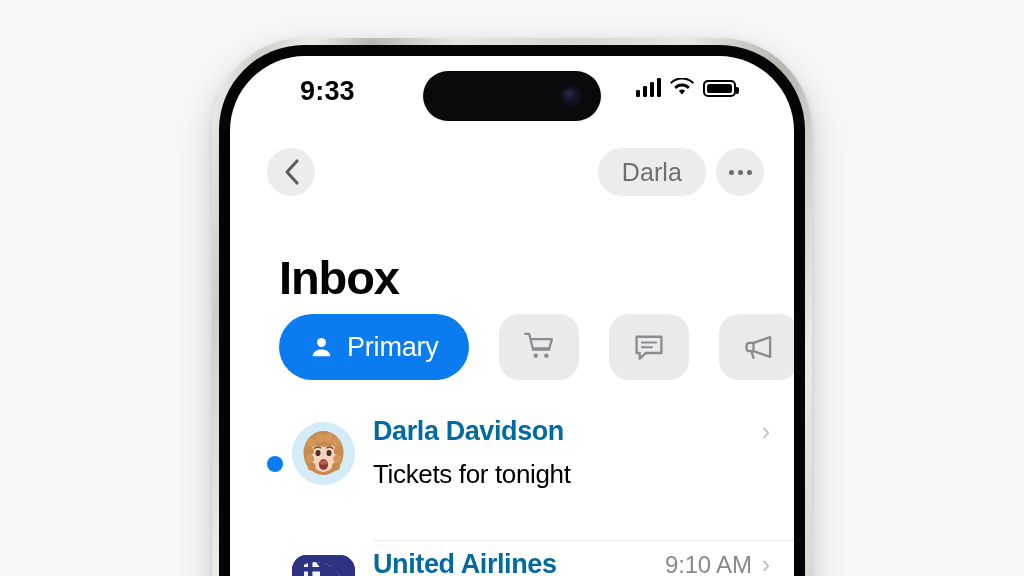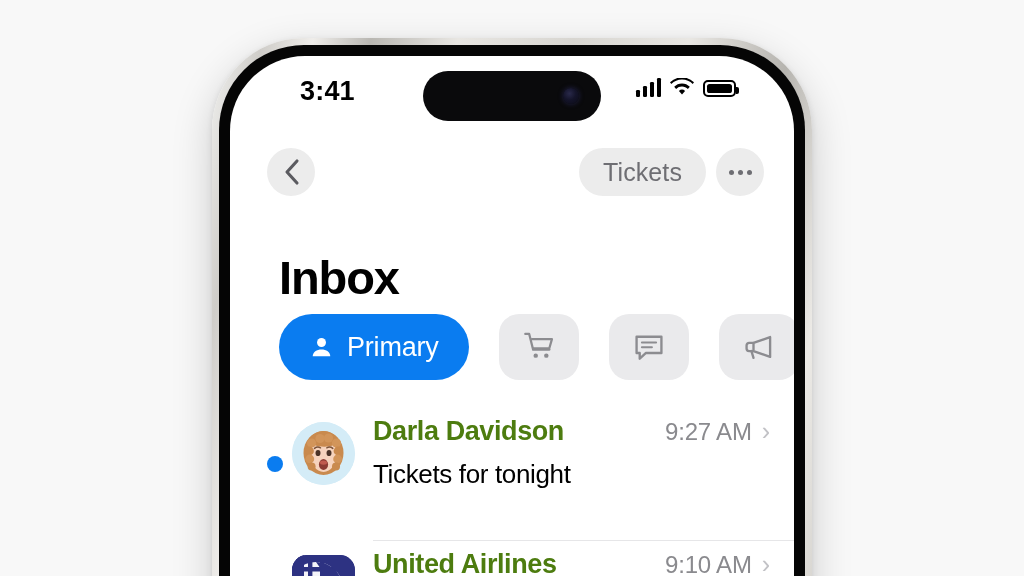--- a/index.html
+++ b/index.html
@@ -103,21 +103,21 @@
   .mailrow{ position:relative; height:133px; }
   .unread-dot{
     position:absolute; left:37px; top:48px;
     width:16px; height:16px; border-radius:50%; background:#0a7cf0;
   }
   .avatar{ position:absolute; left:62px; top:14px; width:63px; height:63px; }
   .avatar-memoji{ border-radius:50%; background:#d4ecf7; overflow:hidden; }
   .avatar-logo{ border-radius:15px; background:#2d3282; overflow:hidden; }
   .mailbody{ position:absolute; left:143px; right:24px; top:8px; }
   .mailhead{ display:flex; align-items:baseline; }
-  .sender{ font-size:27px; font-weight:700; color:#4d7c0f; letter-spacing:-.4px; flex:0 0 auto; }
+  .sender{ font-size:27px; font-weight:700; color:#0369a1; letter-spacing:-.4px; flex:0 0 auto; }
   .spacer{ flex:1 1 auto; }
   .time{ font-size:24px; color:#8a8a8e; letter-spacing:-.2px; }
   .chev{ margin-left:10px; color:#c2c2c6; font-size:25px; line-height:1; }
   .subjline{ display:flex; align-items:center; margin-top:12px; }
   .subject{ font-size:26px; color:#000; letter-spacing:-.35px; }
   .preview{
     margin-top:4px; font-size:25px; color:#9a9a9f; line-height:1.22;
     letter-spacing:-.3px;
   }
   .divider{
@@ -133,21 +133,21 @@
 
     <div class="side-btn btn-mute"></div>
     <div class="side-btn btn-volup"></div>
     <div class="side-btn btn-voldn"></div>
     <div class="side-btn btn-power"></div>
 
     <div class="phone-bezel">
       <div class="phone-screen">
 
         <div class="statusbar">
-          <div class="sb-time">3:41</div>
+          <div class="sb-time">9:33</div>
 
           <div class="dynamic-island">
             <div class="di-lens"></div>
           </div>
 
           <div class="sb-icons">
             <div class="bars">
               <i></i>
                 <i></i>
                 <i></i>
@@ -165,21 +165,21 @@
         </div>
 
         <div class="navbar">
           <div class="nav-circle nav-back">
             <svg width="17" height="28" viewBox="0 0 17 28">
               <path d="M14 3 L4 14 L14 25" stroke="#5b5b60" stroke-width="3.1" fill="none" stroke-linecap="round" stroke-linejoin="round"></path>
             </svg>
           </div>
 
           <div class="nav-select">
-            <span>Tickets</span>
+            <span>Darla</span>
           </div>
 
           <div class="nav-circle nav-more">
             <div class="dots">
               <span></span>
                 <span></span>
                 <span></span>
             </div>
           </div>
         </div>
@@ -247,21 +247,20 @@
                 <path d="M22.5 26.4c1.6-1.3 4.2-1.5 6-.6M34.8 25.8c1.8-.9 4.4-.7 6 .6" stroke="#7a5238" stroke-width="1.5" fill="none" stroke-linecap="round"></path>
                 <ellipse cx="31.5" cy="42.5" rx="4.6" ry="5.4" fill="#8c3b33"></ellipse>
                 <ellipse cx="31.5" cy="40.6" rx="3.6" ry="2.2" fill="#c05a4e"></ellipse>
               </svg>
             </div>
 
             <div class="mailbody">
               <div class="mailhead">
                 <span class="sender">Darla Davidson</span>
                 <span class="spacer"></span>
-                <span class="time">9:27 AM</span>
                 <span class="chev">›</span>
               </div>
               <div class="subjline">
                 <span class="subject">Tickets for tonight</span>
               </div>
             </div>
             <div class="divider"></div>
           </div>
 
           <div class="mailrow">

